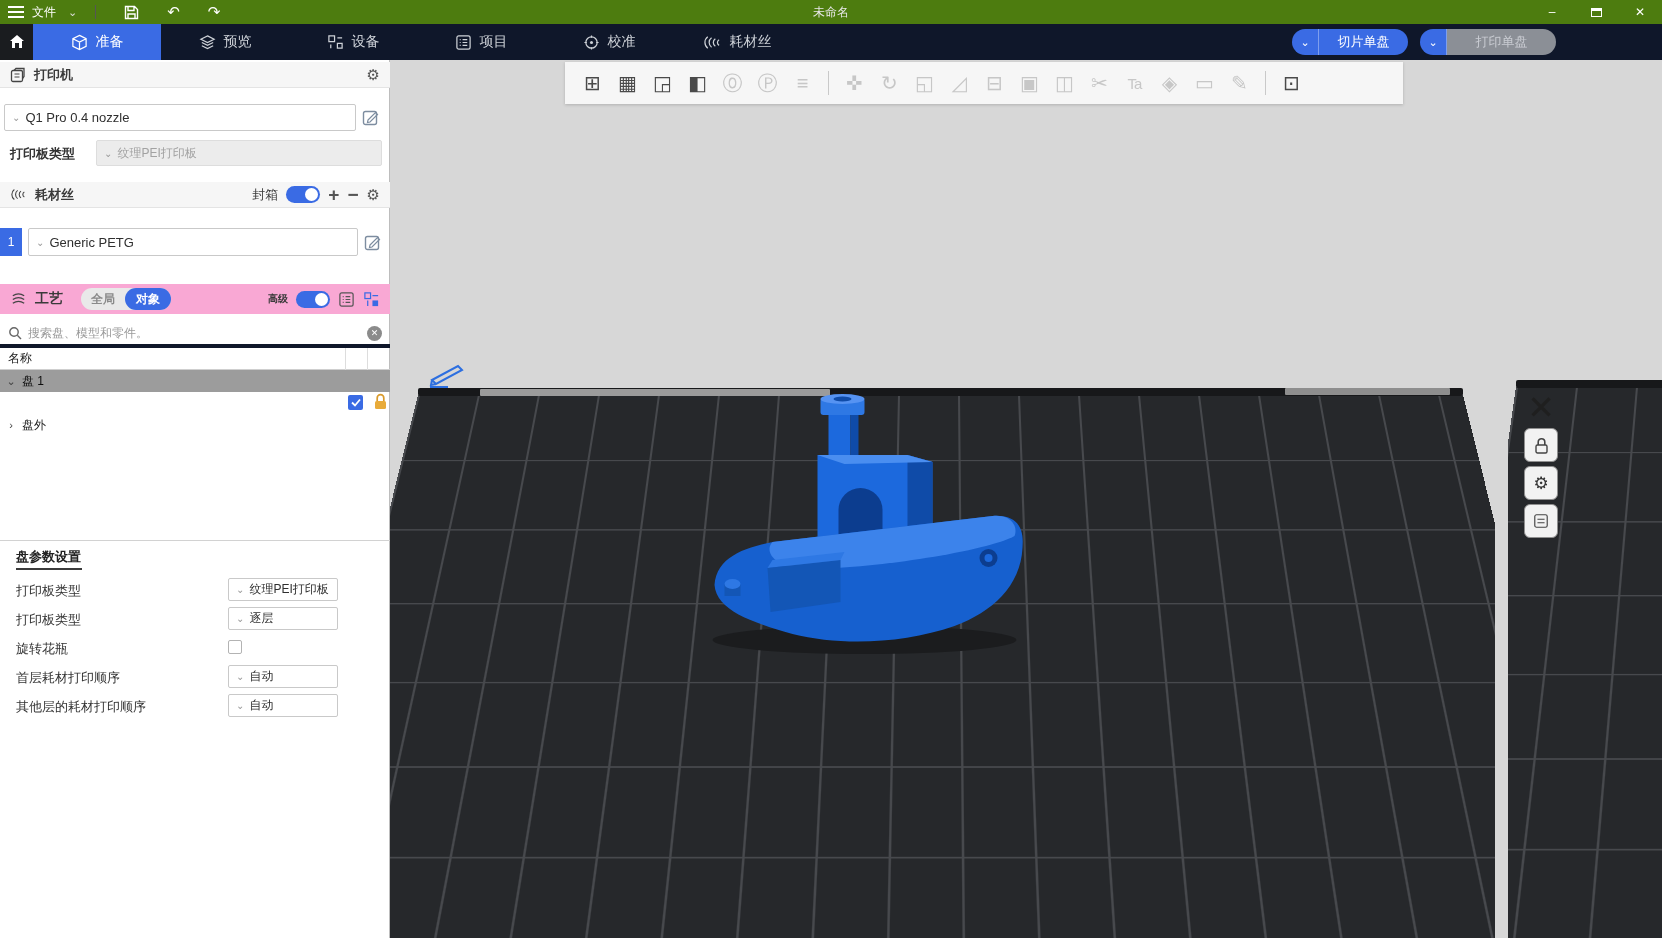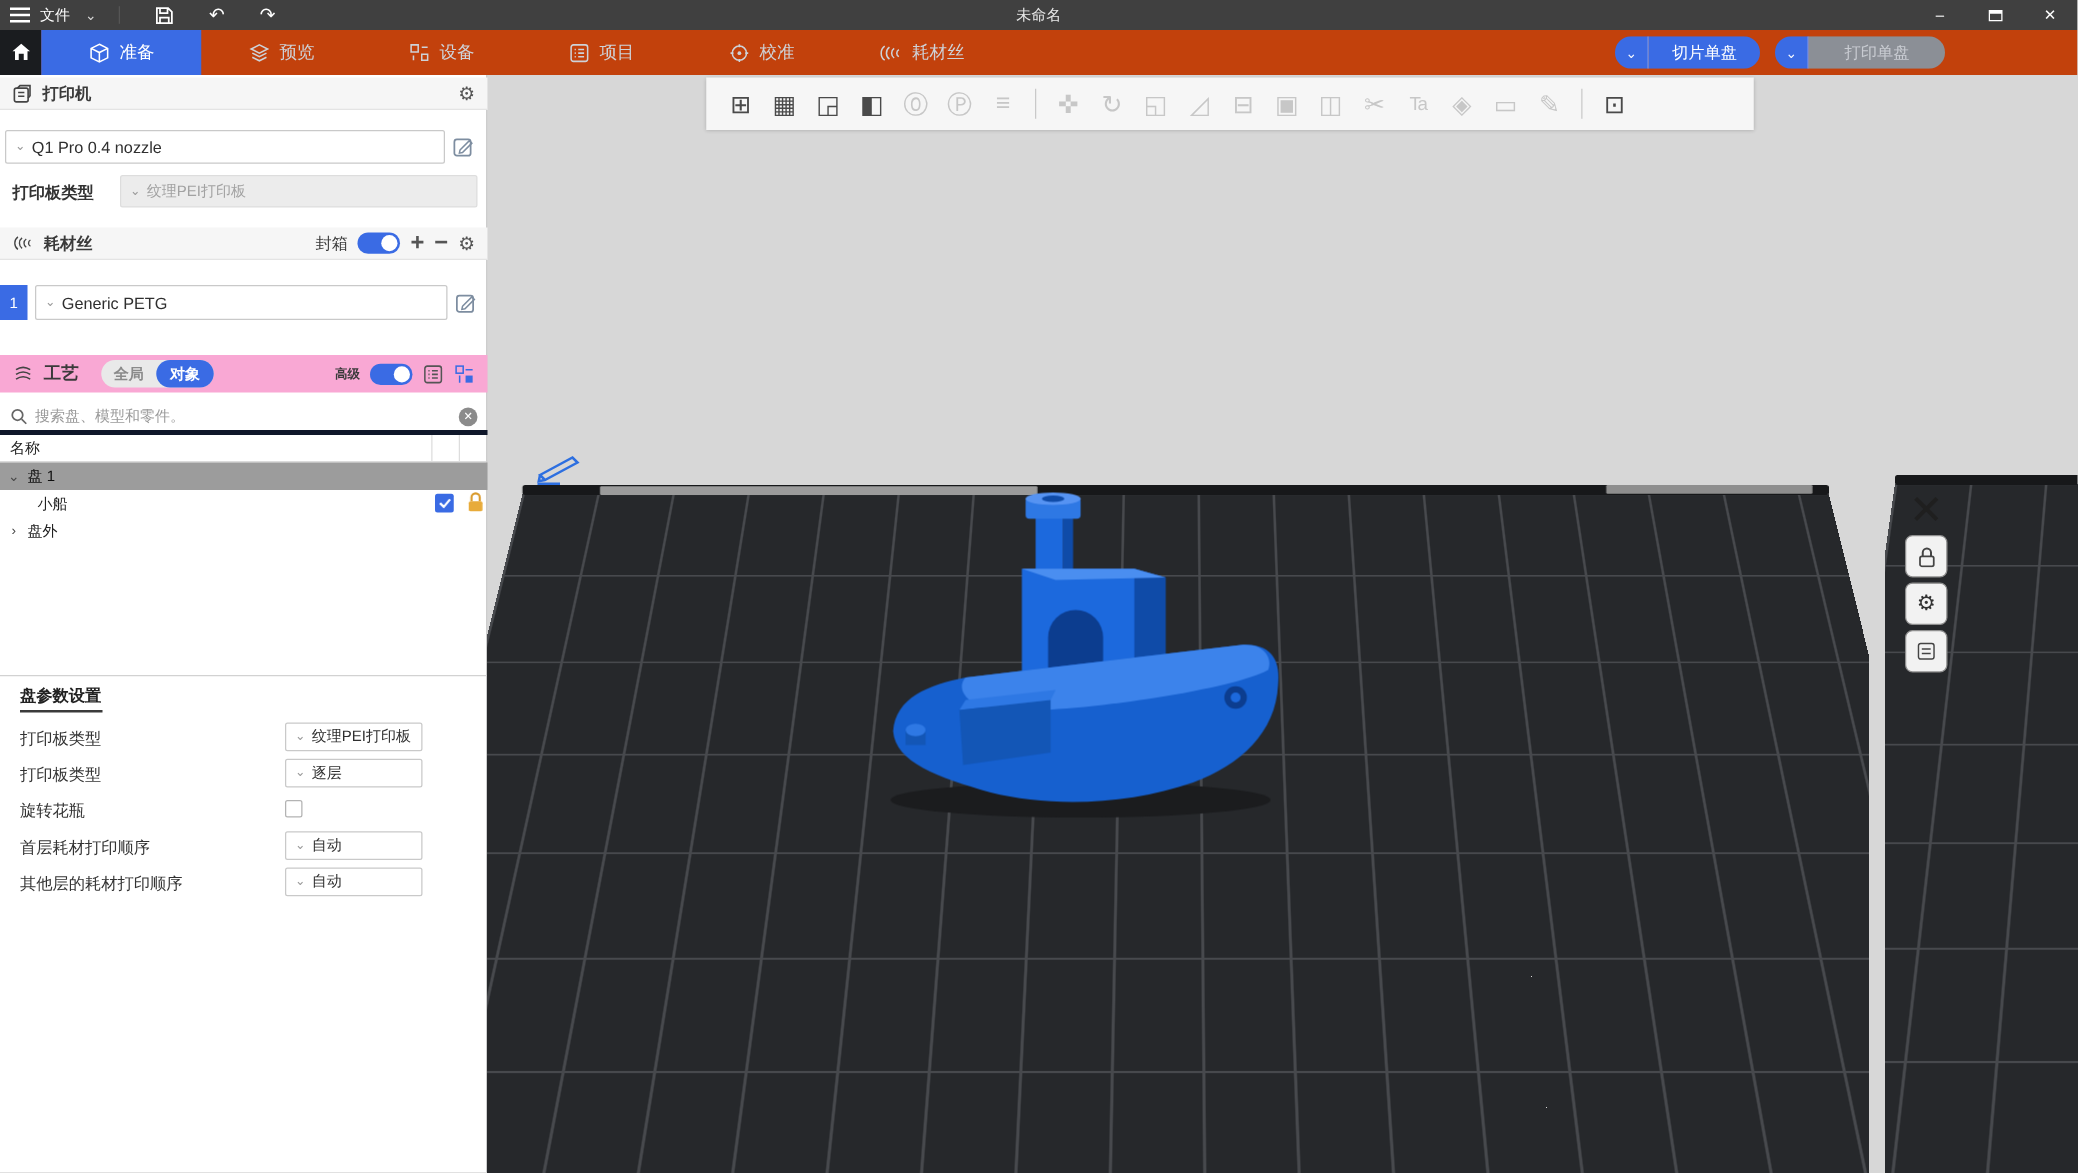--- a/index.html
+++ b/index.html
@@ -1,32 +1,32 @@
 <!DOCTYPE html>
 <html><head>
 <meta charset="utf-8">
 <style>
   * { box-sizing: border-box; margin: 0; padding: 0; }
   html,body { width:1662px; height:938px; overflow:hidden; font-family:"Liberation Sans","DejaVu Sans",sans-serif; background:#d7d7d7; position:relative; }
 
   
-  .titlebar { position:absolute; left:0; top:0; width:1662px; height:24px; background:#404040; color:#fff; display:flex; align-items:center; font-size:12px; z-index:30; }
+  .titlebar { position:absolute; left:0; top:0; width:1662px; height:24px; background:#4d7c0f; color:#fff; display:flex; align-items:center; font-size:12px; z-index:30; }
   .tb-left { display:flex; align-items:center; gap:8px; padding-left:8px; }
   .burger { display:inline-block; width:16px; }
   .burger i { display:block; height:2px; background:#fff; margin:3px 0; }
   .tb-chev { color:#ddd; font-size:11px; margin-left:4px; }
   .tb-sep { width:1px; height:14px; background:#555; margin:0 10px; }
   .tb-ico { color:#fff; font-size:15px; margin:0 10px; cursor:default; }
   .tb-title { position:absolute; left:0; right:0; text-align:center; color:#e8e8e8; font-size:12px; pointer-events:none; }
   .tb-win { position:absolute; right:0; top:0; height:24px; display:flex; align-items:center; gap:0; z-index:2; }
   .winbtn { width:44px; height:24px; display:flex; align-items:center; justify-content:center; color:#fff; font-size:12px; }
   .maxglyph { width:11px; height:9px; border:1px solid #fff; border-top:3px solid #fff; }
 
   
-  .tabbar { position:absolute; left:0; top:24px; width:1662px; height:36px; background:#c2410c; z-index:29; }
+  .tabbar { position:absolute; left:0; top:24px; width:1662px; height:36px; background:#0f172a; z-index:29; }
   .home { position:absolute; left:0; top:0; width:33px; height:36px; background:#1a1c1f; display:flex; align-items:center; justify-content:center; }
   .tabs { position:absolute; left:33px; top:0; height:36px; display:flex; }
   .tab { width:128px; height:36px; display:flex; align-items:center; justify-content:center; gap:8px; color:#ced2d8; font-size:14px; }
   .tab.active { background:#3a6be4; color:#fff; }
   .actbtn { position:absolute; top:5px; height:26px; display:flex; border-radius:13px; overflow:hidden; font-size:13px; }
   .actbtn .chevseg { width:27px; background:#3a6be4; color:#fff; display:flex; align-items:center; justify-content:center; font-size:11px; border-right:1px solid rgba(255,255,255,.35); }
   .actbtn .lblseg { display:flex; align-items:center; justify-content:center; padding:0 16px; }
   .slice { left:1292px; }
   .slice .lblseg { background:#3a6be4; color:#fff; width:89px;text-align:right; }
   .print { left:1420px; }
@@ -271,23 +271,20 @@
   <div class="treehead">
     <span>名称</span>
   </div>
   <span class="colsep" style="left:345px;"></span>
   <span class="colsep" style="left:367px;"></span>
 
   <div class="trow selrow" style="top:310px; padding-left:6px;">
     <span class="twist">⌄</span>
     <span>盘 1</span>
   </div>
-  <div class="trow" style="top:332px; padding-left:30px;">
-    <span>小船</span>
-  </div>
   <span class="ckbox" style="left:348px; top:335px;">
     <svg width="10" height="9" viewBox="0 0 10 9">
         <path d="M1 4.5 L4 7.5 L9 1.5" fill="none" stroke="#fff" stroke-width="1.8"></path>
       </svg>
   </span>
   <span style="position:absolute; left:374px; top:333px;">
     <svg width="13" height="17" viewBox="0 0 13 17">
         <path d="M3.2 8 V5 a3.3 3.3 0 0 1 6.6 0 V8" fill="none" stroke="#d99a2b" stroke-width="1.7"></path>
         <rect x="1" y="8" width="11" height="8" rx="1.5" fill="#e8ab3a"></rect>
       </svg>

